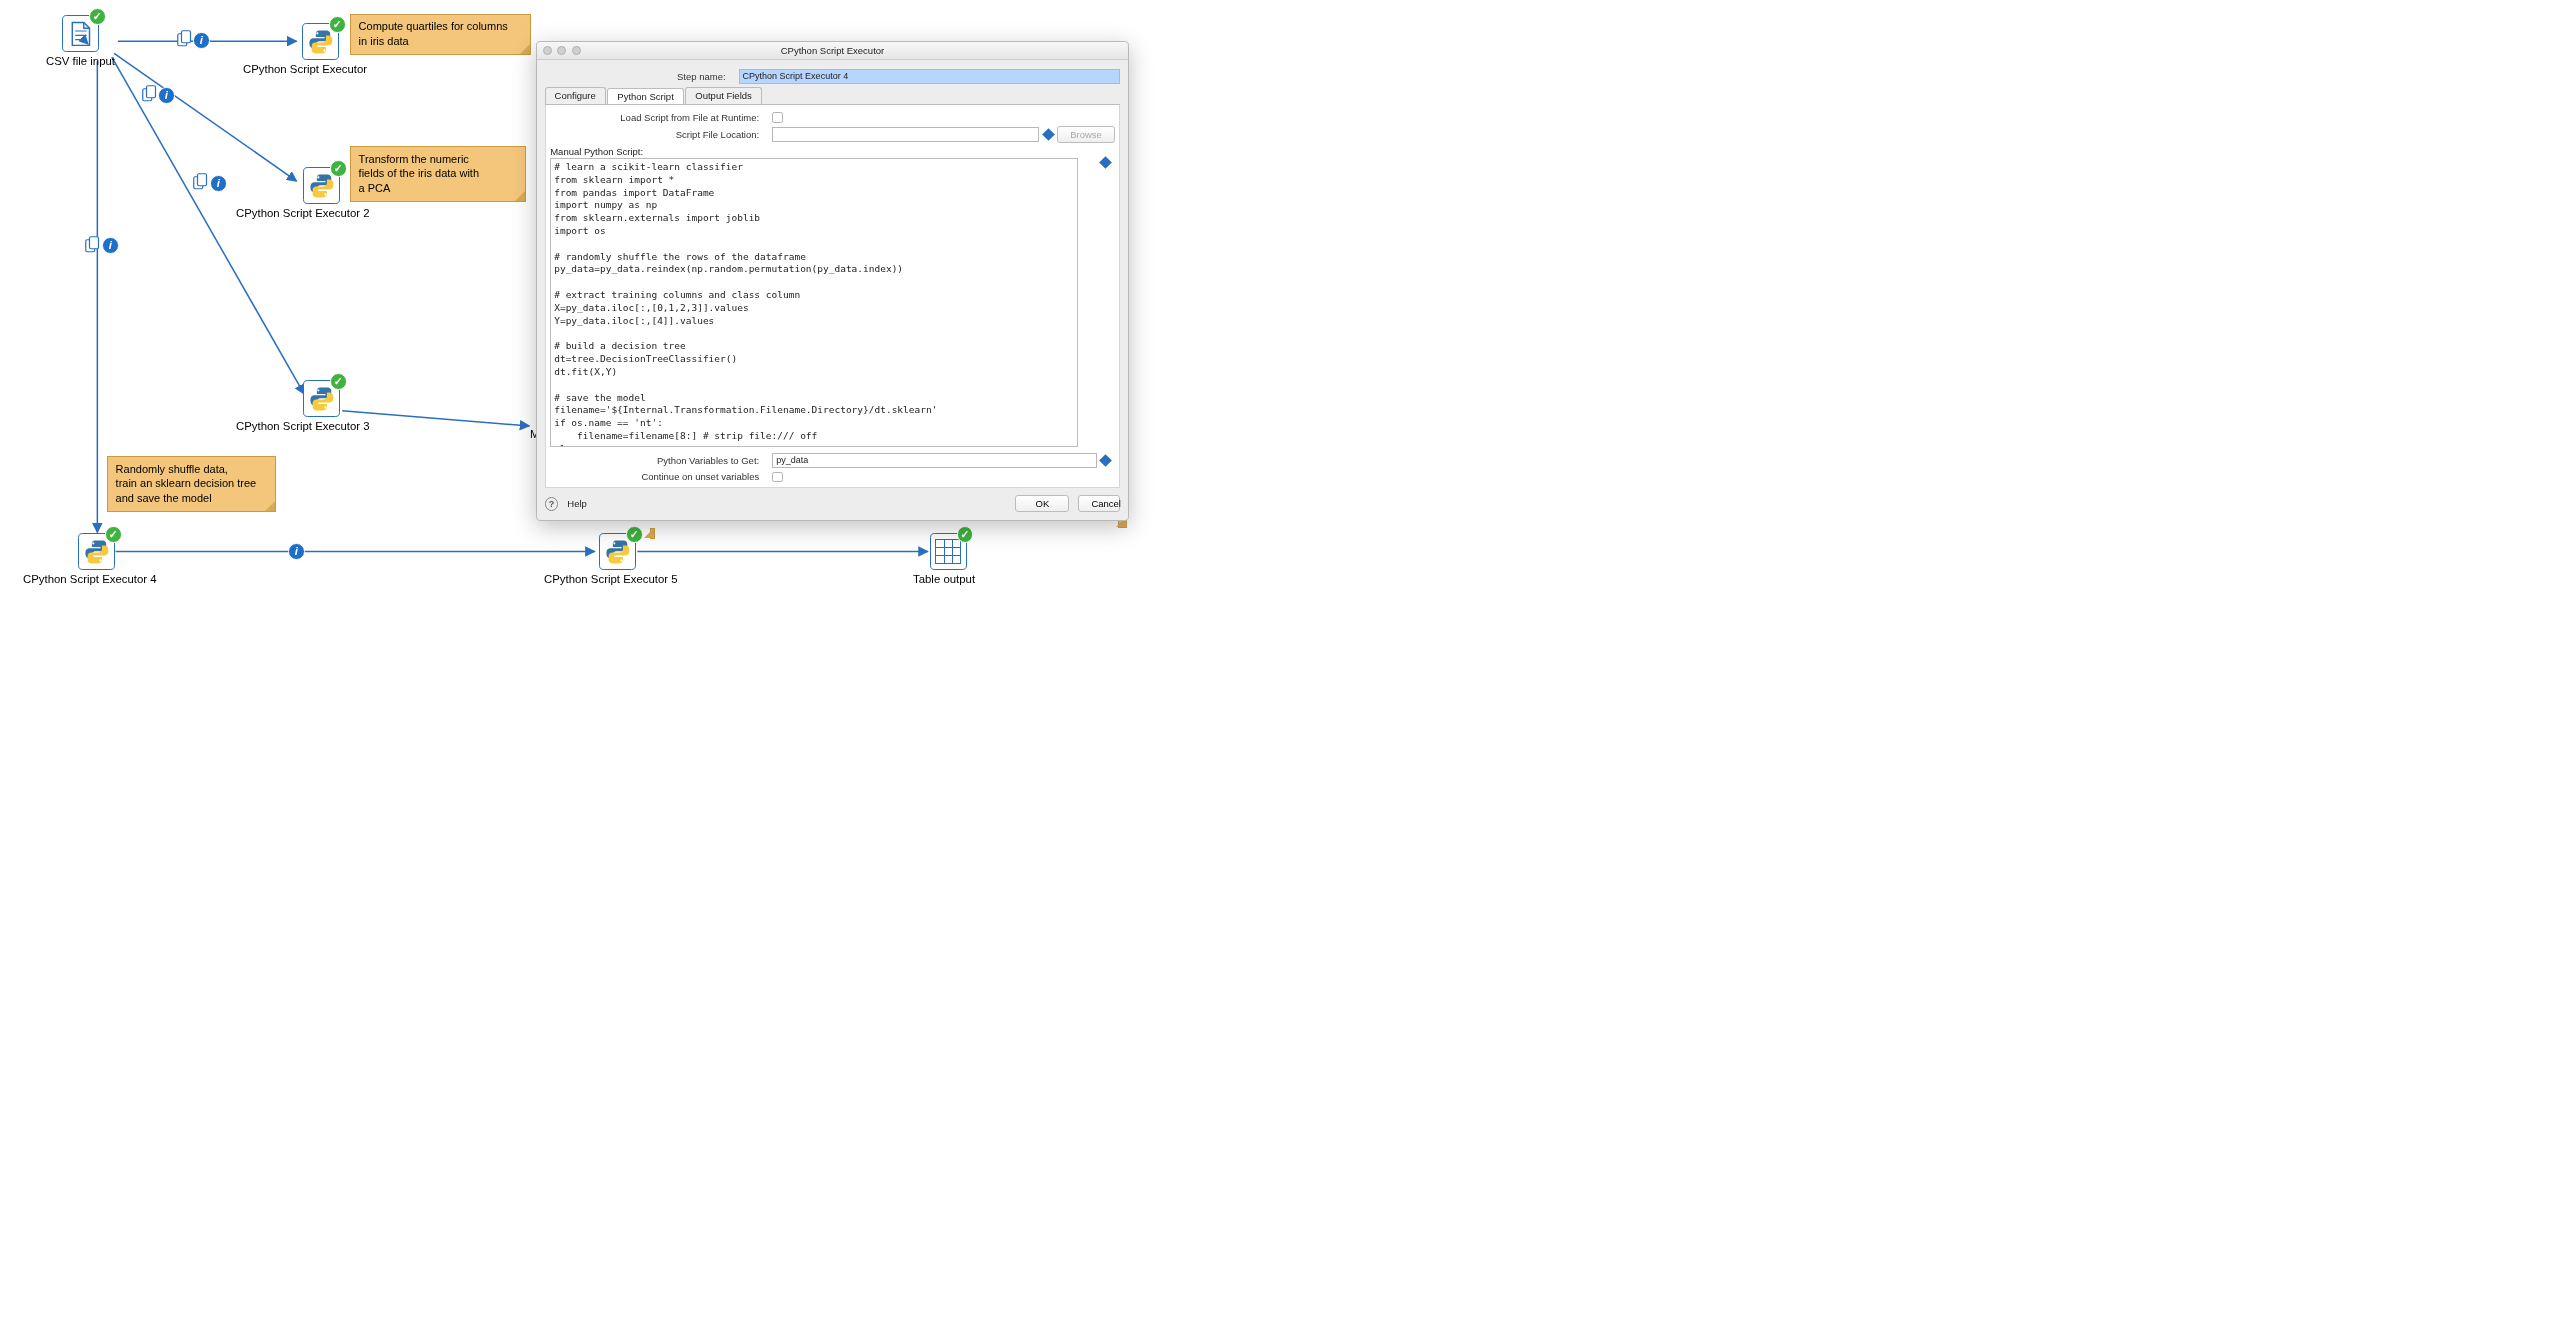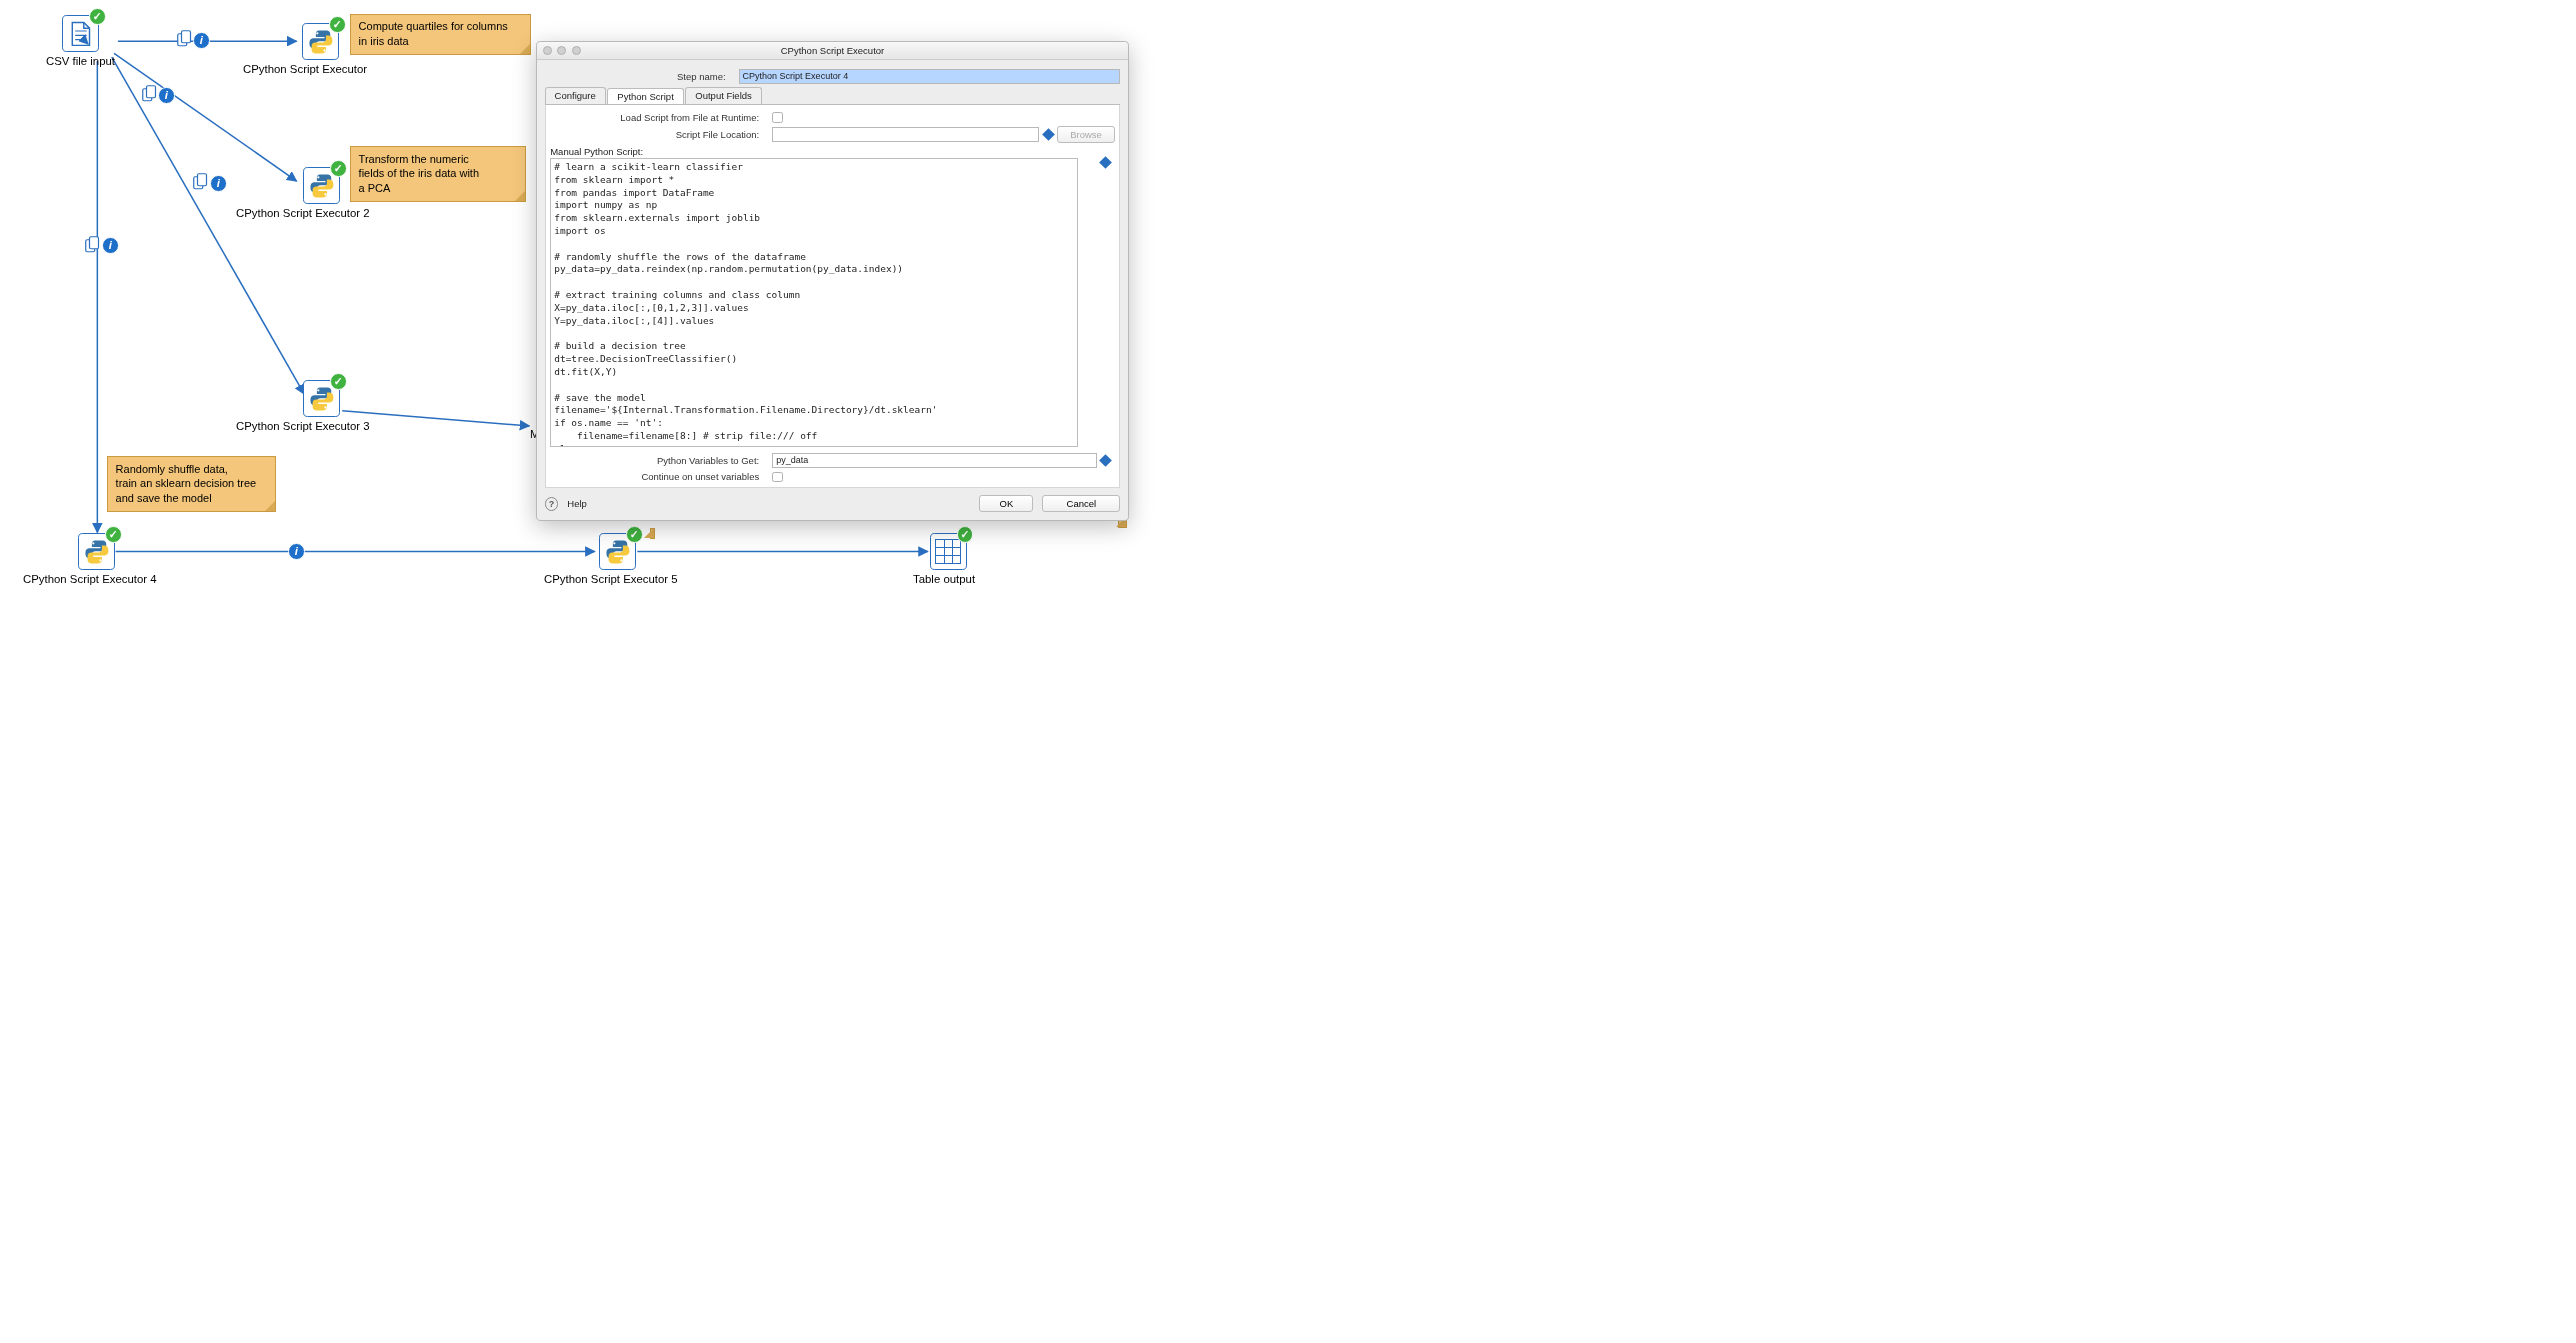--- a/index.html
+++ b/index.html
@@ -417,19 +417,19 @@
         <div class="row">
           <label style="flex:0 0 222px">Continue on unset variables</label>
           <div class="chk"></div>
         </div>
       </div>
       <div class="footer">
         <div class="help-icon">?</div>
         <span>Help</span>
         <div style="flex:1"></div>
         <button class="btn" style="width:54px">OK</button>
-        <button class="btn" style="width:78px">Cancel</button>
+        <button class="btn" style="width:42px">Cancel</button>
       </div>
     </div>
   </div>
 
 </div>
 
 
 </body></html>

